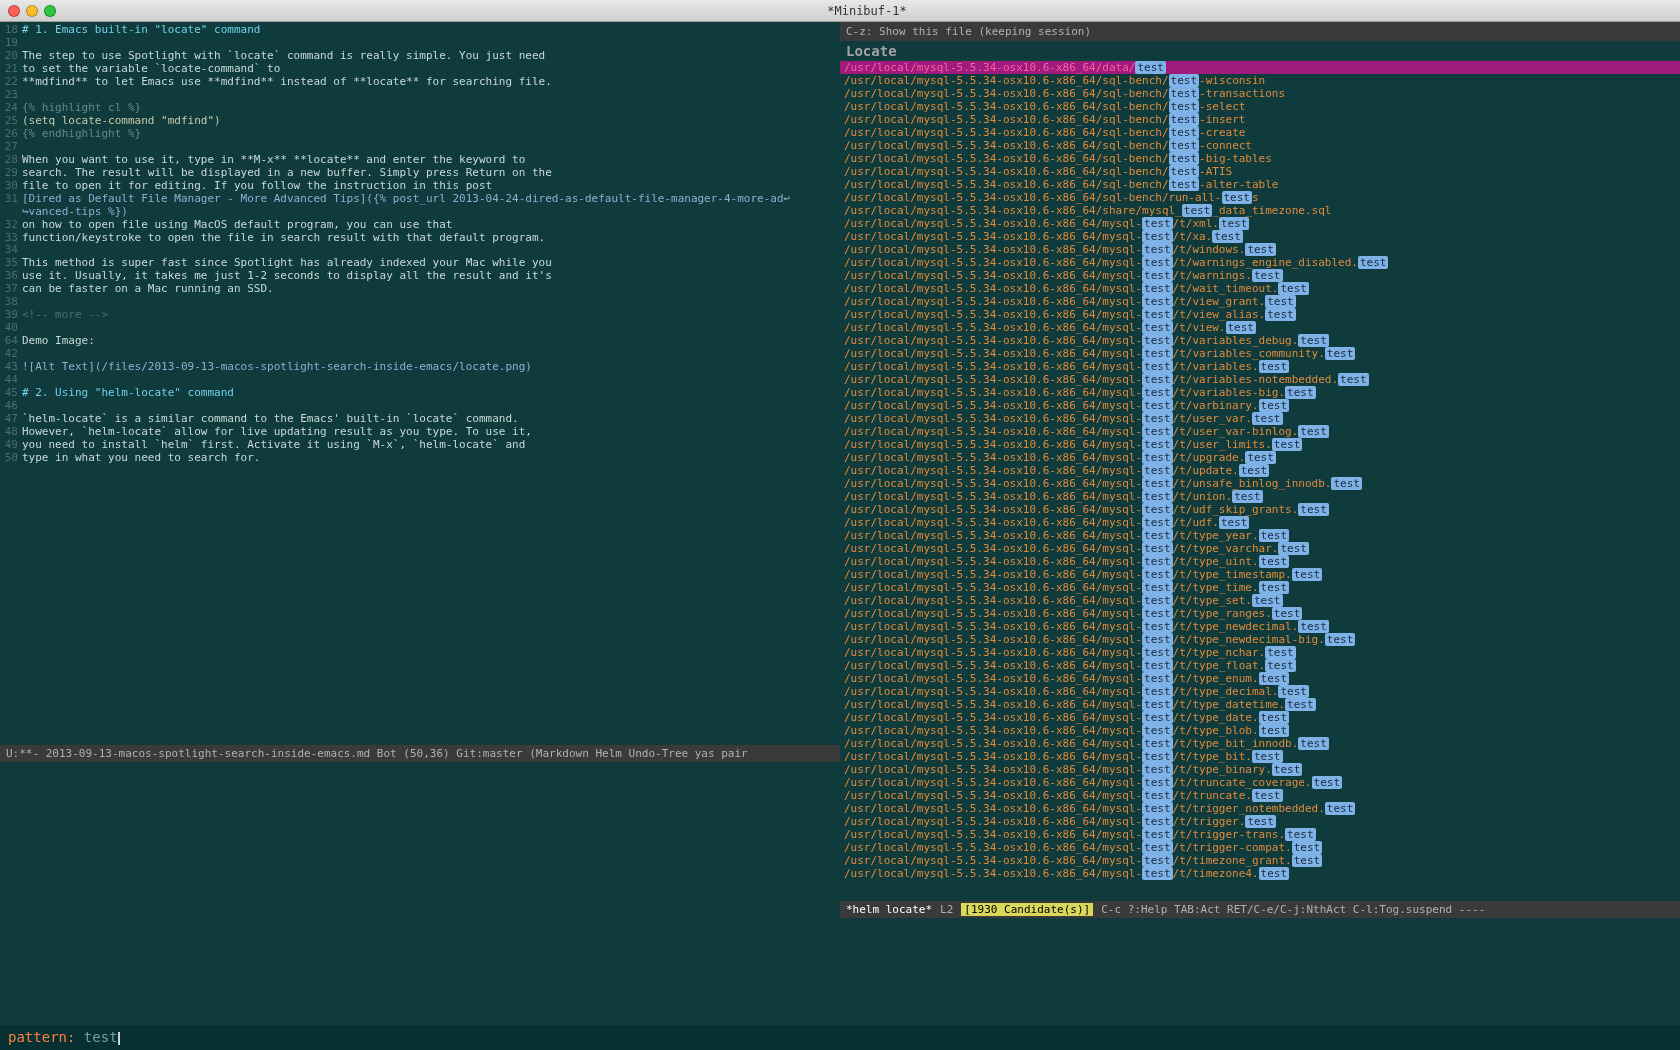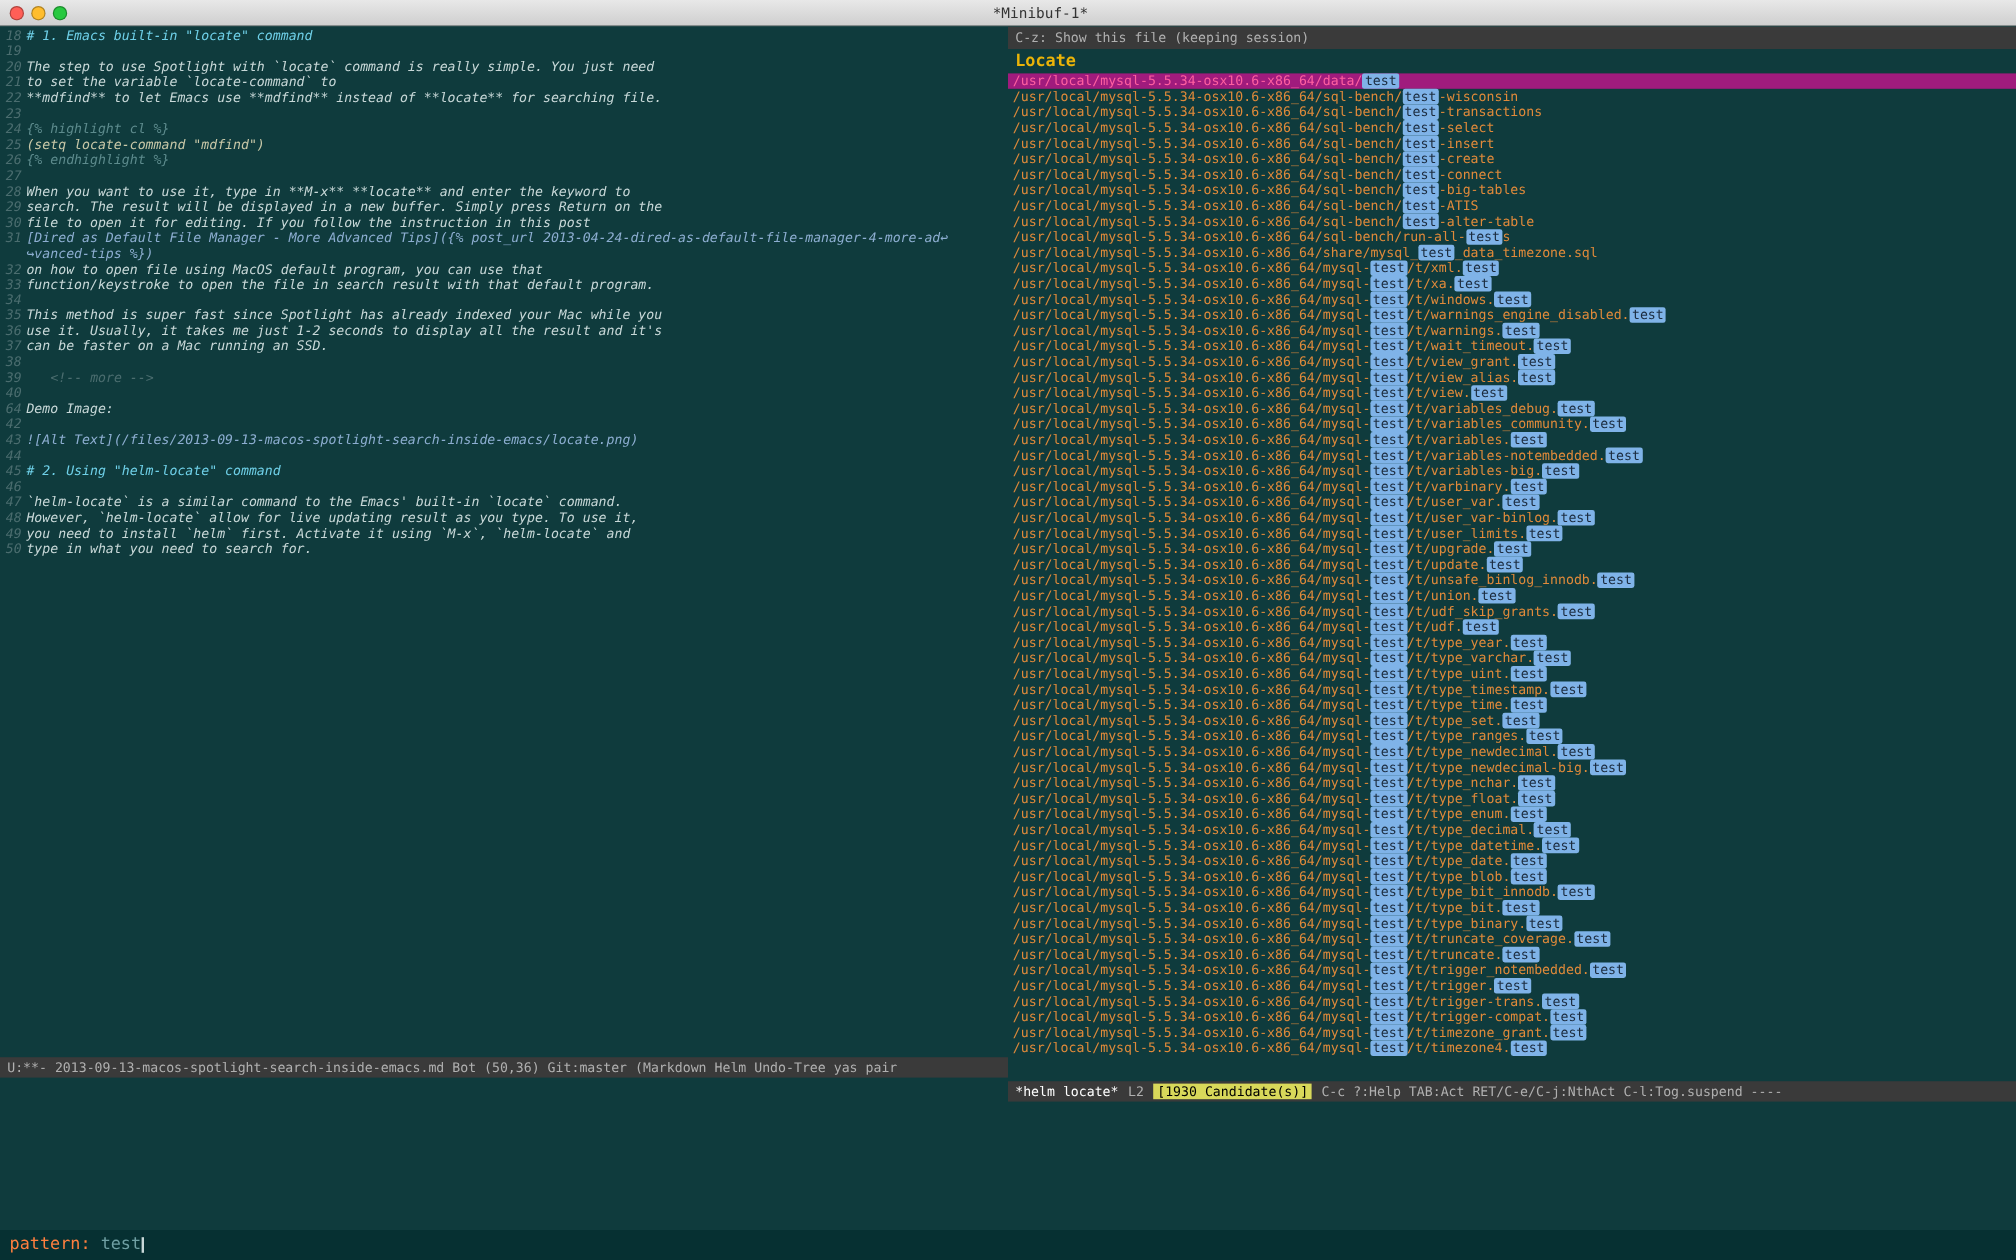--- a/index.html
+++ b/index.html
@@ -10,37 +10,37 @@
 .title { flex:1; text-align:center; color:#333; font-size:12px; }
 .main { display:flex; height:1003px; }
 .pane-left { width:840px; background:#0f3b3d; overflow:hidden; position:relative; }
 .pane-right { width:840px; background:#0f3b3d; overflow:hidden; position:relative; }
 .gutter { display:inline-block; width:22px; text-align:right; color:#4b6d6f; padding-right:4px; user-select:none; }
 .line { white-space:pre-wrap; line-height:1.18; }
 .hdr { color:#6fd0e8; }
 .code { color:#c8c8a8; }
 .cmt { color:#5d8b8d; }
 .link { color:#8daed1; }
-.more { color:#4b6d6f;margin-left:20px; }
+.more { color:#4b6d6f; }
 .right-top { background:#3a3a3a; color:#b0b0b0; padding:3px 6px; font-size:11px; }
-.locate-title { background:#0f3b3d; color:#eab308; font-weight:bold; font-size:14px; padding:2px 6px; }
+.locate-title { background:#0f3b3d; color:#a3a3a3; font-weight:bold; font-size:14px; padding:2px 6px; }
 .sel-row { background:#a01b7d; color:#ff5fa0; padding:0 4px; display:flex; }
 .sel-row .match { background:#7fb3e8; color:#1b2b3e; border-radius:2px; padding:0 2px; }
 .res { color:#e08a3a; padding:0 4px; display:flex; white-space:pre; cursor:pointer; }
 .res .match { background:#7fb3e8; color:#1b2b3e; border-radius:2px; padding:0 2px; }
 .right-modeline { background:#3a3a3a; color:#b0b0b0; padding:2px 6px; font-size:11px; display:flex; align-items:center; gap:8px; }
 .right-modeline .hl { color:#fff; }
 .right-modeline .cand { background:#d8d85a; color:#000; padding:0 3px; }
 .left-modeline { background:#3a3a3a; color:#b0b0b0; padding:2px 6px; font-size:11px; }
 .minibuffer { height:25px; background:#063032; color:#6f9fa3; padding:4px 8px; font-size:14px; }
 .minibuffer .prompt { color:#ff7f3f;text-align:right; }
 .cursor { display:inline-block; width:2px; height:13px; background:#c8d8d8; vertical-align:middle; }
 .editor { padding:2px 0; }
 .results-container { height:840px; overflow:hidden; }
-.left-editor-area { height:859px; overflow:hidden;font-style:italic; }
+.left-editor-area { height:723px; overflow:hidden; }
 </style>
 </head>
 <body>
 
 <div class="titlebar">
   <span class="tbtn r"></span>
   <span class="tbtn y"></span>
   <span class="tbtn g"></span>
   <div class="title">*Minibuf-1*</div>
 </div>

